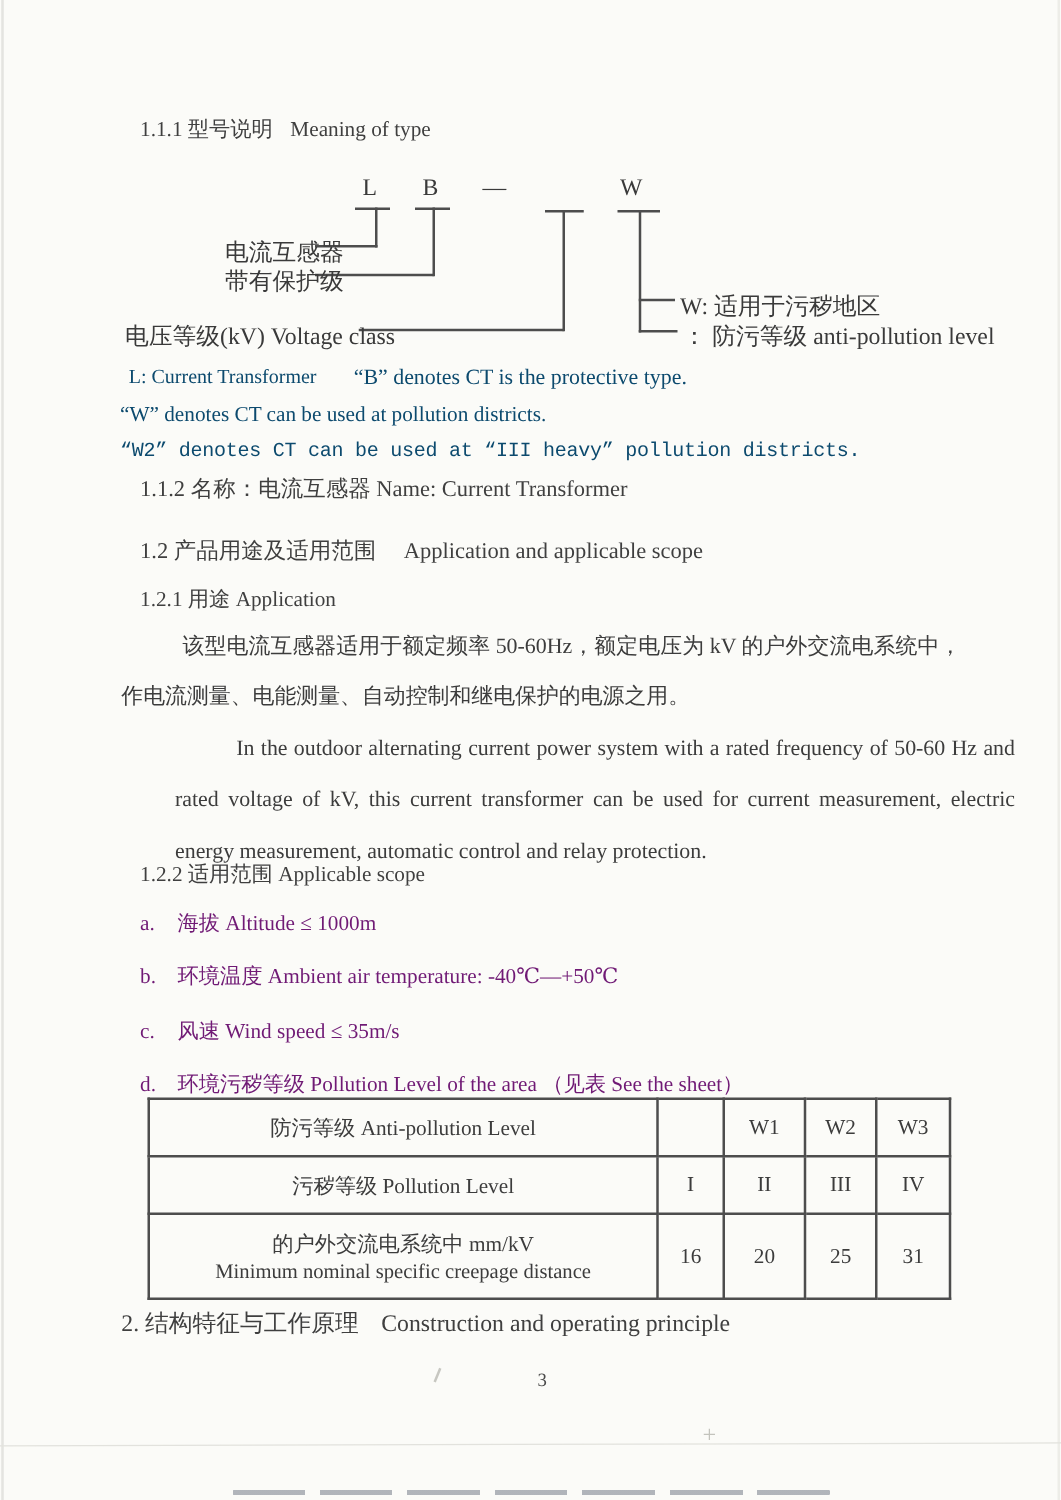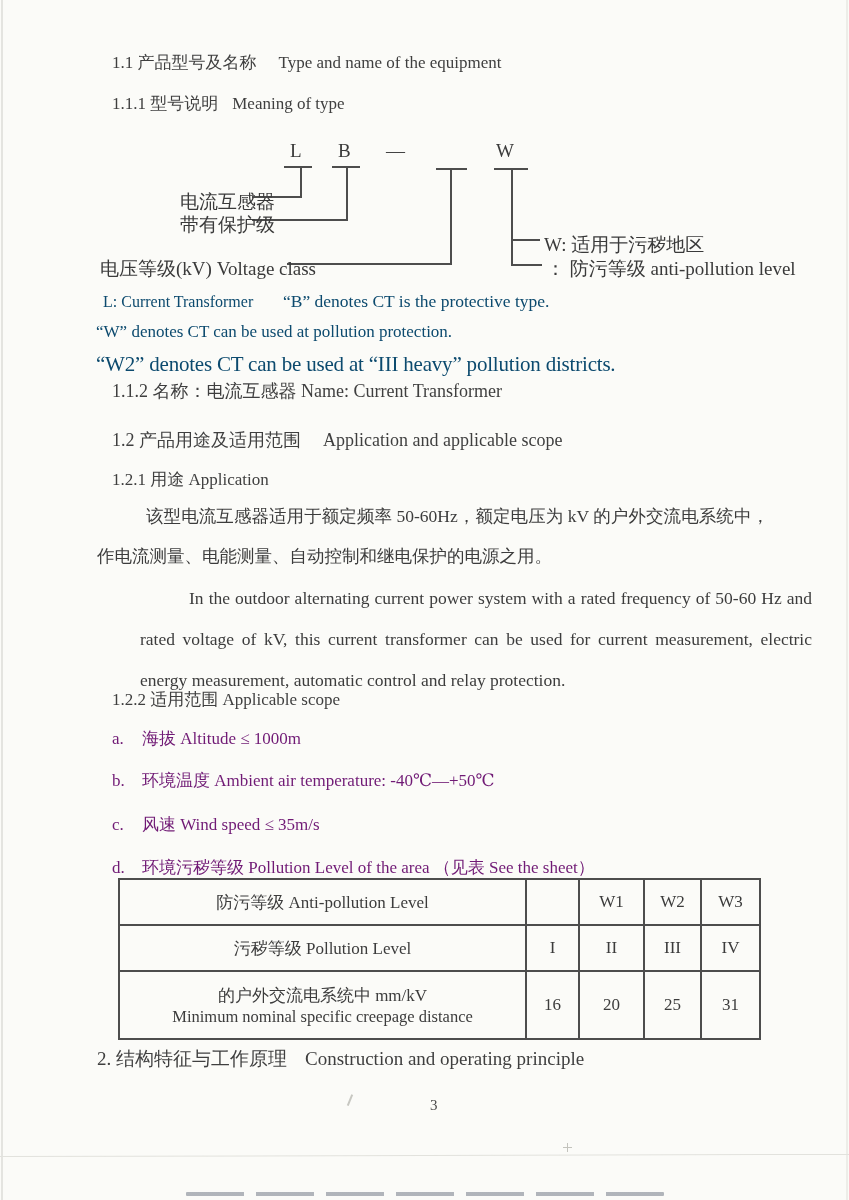--- a/index.html
+++ b/index.html
@@ -53,23 +53,20 @@
   .plus-mark-h{position:absolute;left:563px;top:1147px;width:9px;height:1px;background:#c3c3bd;}
   .plus-mark-v{position:absolute;left:567px;top:1143px;width:1px;height:9px;background:#c3c3bd;}
   .pagenum{position:absolute;left:430px;top:1097px;font-size:15px;color:#4a4a4a;}
   .note{position:absolute;color:#0c4a6e;}
 </style>
 </head>
 <body>
 
 <div class="page">
 
-  <div class="abs h17" style="left:112px;top:51px;">
-    <span>1.1 产品型号及名称</span><span class="gap-lg">Type and name of the equipment</span>
-  </div>
 
   <div class="abs h17" style="left:112px;top:92px;">
     <span>1.1.1 型号说明</span><span class="gap-md">Meaning of type</span>
   </div>
 
   <div>
     <span class="diagram-letter" style="left:290px;top:140px;">L</span>
     <span class="diagram-letter" style="left:338px;top:140px;">B</span>
     <span class="diagram-letter" style="left:386px;top:140px;">—</span>
     <span class="diagram-letter" style="left:496px;top:140px;">W</span>
@@ -92,22 +89,22 @@
 
     <span class="diagram-label" style="left:180px;top:189px;">电流互感器</span>
     <span class="diagram-label" style="left:180px;top:212px;">带有保护级</span>
     <span class="diagram-label" style="left:100px;top:256px;">电压等级(kV) Voltage class</span>
     <span class="diagram-label" style="left:544px;top:232px;">W: 适用于污秽地区</span>
     <span class="diagram-label" style="left:546px;top:256px;">： 防污等级  anti-pollution level</span>
   </div>
 
   <span class="note" style="left:103px;top:293px;font-size:16px;">L: Current Transformer</span>
   <span class="note" style="left:283px;top:291px;font-size:17.5px;">“B” denotes CT is the protective type.</span>
-  <span class="note" style="left:96px;top:322px;font-size:17px;">“W” denotes CT can be used at pollution protection.</span>
-  <span class="note" style="left:96px;top:352px;font-size:21px;letter-spacing:-0.2px;">“W2” denotes CT can be used at “III heavy” pollution districts.</span>
+  <span class="note" style="left:96px;top:322px;font-size:17px;">“W” denotes CT can be used at pollution districts.</span>
+  <span class="note" style="left:96px;top:352px;font-size:16px;letter-spacing:-0.2px;font-family:Liberation Mono, monospace;">“W2” denotes CT can be used at “III heavy” pollution districts.</span>
 
   <div class="abs h18" style="left:112px;top:379px;">1.1.2 名称：电流互感器  Name: Current Transformer</div>
 
   <div class="abs h18" style="left:112px;top:428px;">
     <span>1.2 产品用途及适用范围</span><span class="gap-lg">Application and applicable scope</span>
   </div>
 
   <div class="abs h17" style="left:112px;top:468px;">1.2.1 用途  Application</div>
 
   <div class="para" style="top:496px;">该型电流互感器适用于额定频率 50-60Hz，额定电压为 kV 的户外交流电系统中，作电流测量、电能测量、自动控制和继电保护的电源之用。</div>

